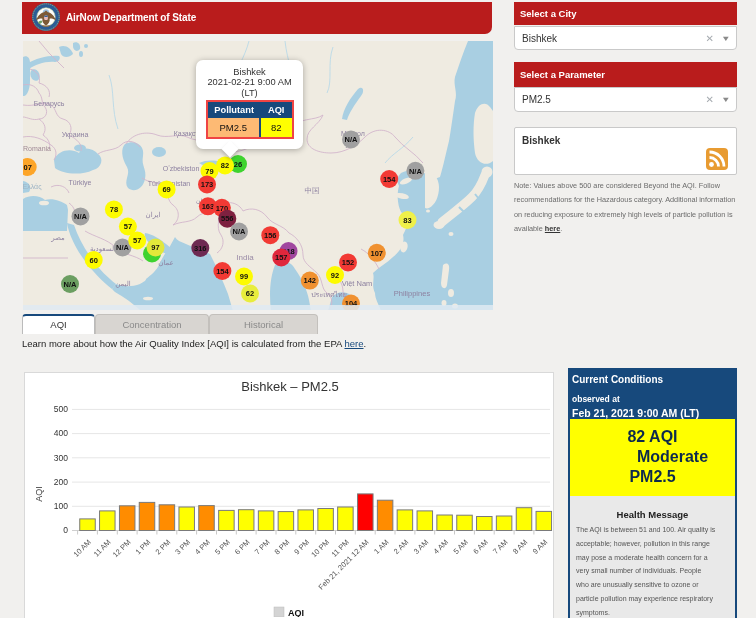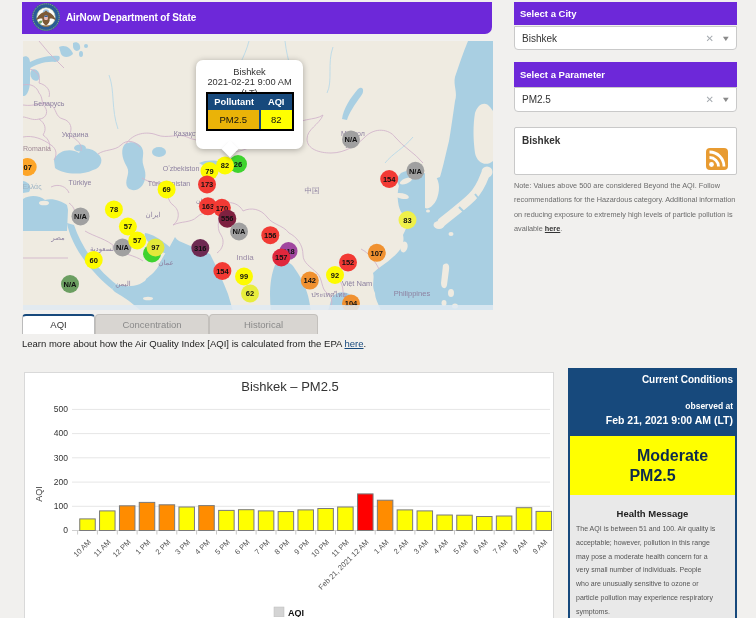--- a/index.html
+++ b/index.html
@@ -1,18 +1,18 @@
 <!DOCTYPE html>
 <html><head>
 <meta charset="utf-8">
 <style>
   * { margin:0; padding:0; box-sizing:border-box; }
   html,body { width:756px; height:618px; background:#f1f0ee; font-family:"Liberation Sans",sans-serif; overflow:hidden; }
   .abs { position:absolute; }
-  .navy { background:#6d28d9; color:#fff; }
+  .navy { background:#b91c1c; color:#fff; }
 </style>
 </head>
 <body>
 
 <div class="abs navy" style="left:22px;top:2px;width:470px;height:32px;border-radius:0 0 7px 0;"></div>
 <div class="abs" style="left:32px;top:3px;width:28px;height:28px;">
 <svg width="28" height="28" viewBox="0 0 28 28">
   <circle cx="14" cy="14" r="14" fill="#2b5c95"></circle>
   <circle cx="14" cy="14" r="13.2" fill="none" stroke="#c2cd76" stroke-width="0.7" stroke-dasharray="1.2 0.8"></circle>
   <circle cx="14" cy="14" r="9.2" fill="#fdfdfb" stroke="#d8dfa6" stroke-width="0.6"></circle>
@@ -264,21 +264,21 @@
 <circle cx="328" cy="98.5" r="9" fill="#a0a0a0"></circle>
 <text x="328" y="101.2" fill="#111">N/A</text>
 </g>
 <rect x="0" y="264" width="470" height="5" fill="#dfeaf2" opacity="0.85"></rect>
 </g>
     </svg></div>
 
 <div class="abs" style="left:196px;top:60px;width:107px;height:89px;background:#fff;border-radius:7px;box-shadow:0 1px 6px rgba(0,0,0,0.3);"></div>
 <div class="abs" style="left:224px;top:143px;width:12px;height:12px;background:#fff;transform:rotate(45deg);box-shadow:2px 2px 4px rgba(0,0,0,0.2);"></div>
 <div class="abs" style="left:196px;top:60px;width:107px;text-align:center;font-size:9.3px;color:#333;line-height:10.3px;padding-top:7px;">Bishkek<br>2021-02-21 9:00 AM<br>(LT)</div>
-<div class="abs" style="left:205.7px;top:92px;width:88px;height:39px;border:2px solid #000000;background:#eab308;">
+<div class="abs" style="left:205.7px;top:100px;width:88px;height:39px;border:2px solid #ef4444;background:#fdba74;">
   <div style="display:flex;background:#17497c;color:#fff;font-weight:bold;font-size:9.3px;height:16px;line-height:16px;">
       <div style="width:53px;text-align:center;">Pollutant</div>
       <div style="width:31px;text-align:center;">AQI</div>
     </div>
   <div style="display:flex;font-size:9.5px;height:19px;line-height:19px;color:#111;">
       <div style="width:53px;text-align:center;border-right:2px solid #17497c;">PM2.5</div>
       <div style="width:31px;text-align:center;background:#ffff00;">82</div>
     </div>
 </div>
 
@@ -369,26 +369,27 @@
 <text x="443.5" y="169.5" font-size="7.5px" fill="#555" text-anchor="end" transform="rotate(-45 443.5 169.5)">5 AM</text>
 <text x="463.3" y="169.5" font-size="7.5px" fill="#555" text-anchor="end" transform="rotate(-45 463.3 169.5)">6 AM</text>
 <text x="483.1" y="169.5" font-size="7.5px" fill="#555" text-anchor="end" transform="rotate(-45 483.1 169.5)">7 AM</text>
 <text x="503.0" y="169.5" font-size="7.5px" fill="#555" text-anchor="end" transform="rotate(-45 503.0 169.5)">8 AM</text>
 <text x="522.8" y="169.5" font-size="7.5px" fill="#555" text-anchor="end" transform="rotate(-45 522.8 169.5)">9 AM</text>
 <rect x="249" y="234" width="10" height="10" fill="#d4d4d4" stroke="#bbb" stroke-width="0.5"></rect>
 <text x="263" y="242.5" font-size="9px" font-weight="bold" fill="#111">AQI</text>
 </svg></div>
 
 <div class="abs" style="left:568px;top:368px;width:169px;height:256px;border:2px solid #17497c;background:#e9e9e9;">
-  <div style="background:#17497c;color:#fff;text-align:right;padding:4px 2px 10px 2px;">
+  <div style="background:#17497c;color:#fff;text-align:left;padding:4px 2px 0 2px;">
     <div style="font-size:10px;font-weight:bold;">Current Conditions</div>
-    <div style="font-size:8.5px;font-weight:bold;margin-top:16px;">observed at</div>
+    <div style="font-size:8.5px;font-weight:bold;margin-top:9px;">observed at</div>
     <div style="font-size:10.5px;font-weight:bold;margin-top:3px;">Feb 21, 2021 9:00 AM (LT)</div>
   </div>
   <div style="background:#ffff00;color:#0d2a4d;text-align:center;padding:9px 0 10px 0;">
+    <div style="font-size:16px;font-weight:bold;">82 AQI</div>
     <div style="font-size:16px;font-weight:bold;margin-top:2px;margin-left:40px;">Moderate</div>
     <div style="font-size:16px;font-weight:bold;margin-top:2px;">PM2.5</div>
   </div>
   <div style="padding:5px 6px;margin-top:8px;">
     <div style="font-size:9.5px;font-weight:bold;color:#222;text-align:center;">Health Message</div>
     <div style="font-size:7px;color:#555;line-height:13.8px;margin-top:3px;white-space:nowrap;">
 The AQI is between 51 and 100. Air quality is<br>
 acceptable; however, pollution in this range<br>
 may pose a moderate health concern for a<br>
 very small number of individuals. People<br>

